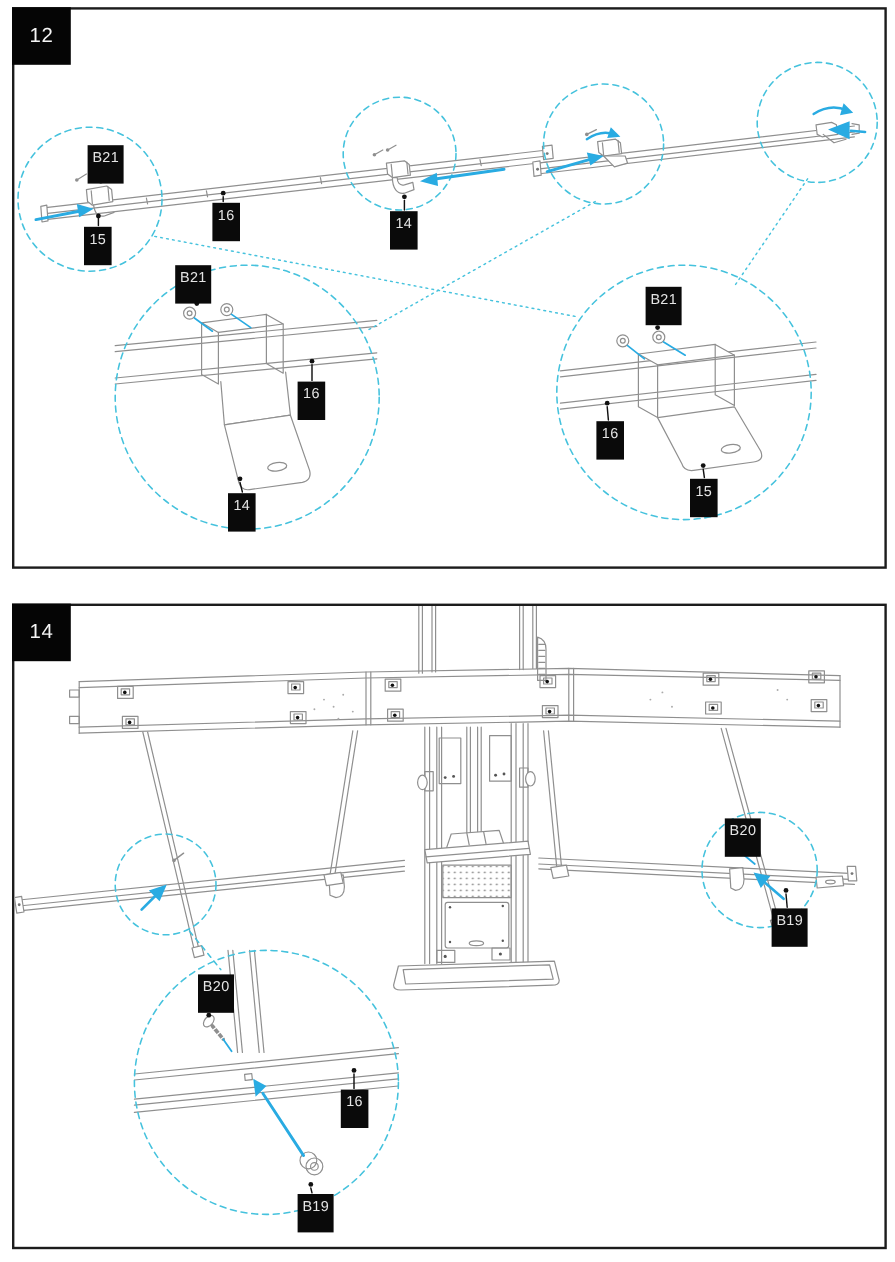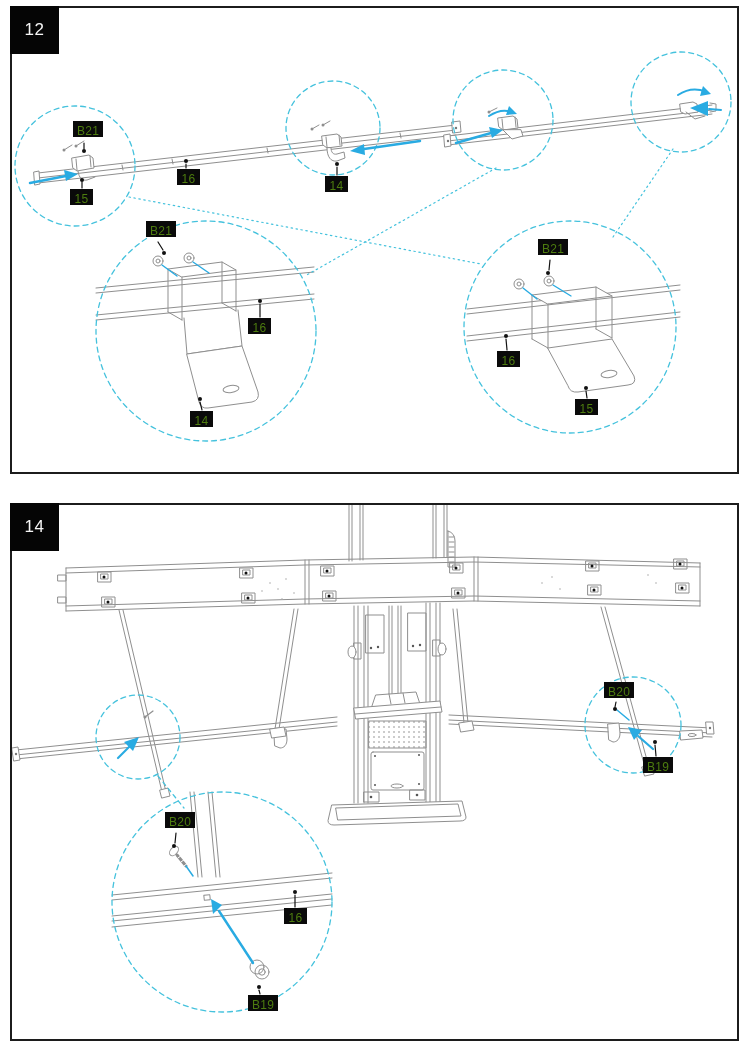--- a/index.html
+++ b/index.html
@@ -3,22 +3,22 @@
 <meta charset="utf-8">
 <style>
   html,body{margin:0;padding:0;background:#fff;}
   body{width:746px;height:1052px;position:relative;font-family:"Liberation Sans",sans-serif;overflow:hidden;}
   .panel{position:absolute;box-sizing:border-box;border:2px solid #1c1c1c;background:#fff;}
   #panel13{left:10px;top:6px;width:729px;height:468px;}
   #panel14{left:10px;top:503px;width:729px;height:538px;}
   .step-num{position:absolute;left:-2px;top:-2px;width:49px;height:48px;background:#050505;color:#f5f5f5;
     font-size:17px;display:flex;align-items:center;justify-content:center;letter-spacing:.5px;z-index:3;}
   .art{position:absolute;left:0;top:0;width:100%;height:100%;}
-  .tag{position:absolute;background:#0a0a0a;color:#4d7c0f;font-size:12px;line-height:1;
-    padding:4px 4px 0 4px;min-width:15px;text-align:center;letter-spacing:.3px;z-index:2;}
+  .tag{position:absolute;background:#0a0a0a;color:#e5e5e5;font-size:12px;line-height:1;
+    padding:4px 4px 16px 4px;min-width:15px;text-align:center;letter-spacing:.3px;z-index:2;}
 </style>
 </head>
 <body>
 
 <section class="panel" id="panel13">
   <div class="step-num">12</div>
 
   <svg class="art" viewBox="0 0 725 464" stroke-linecap="round" stroke-linejoin="round">
 
     <g stroke="#8f8f8f" fill="none">

